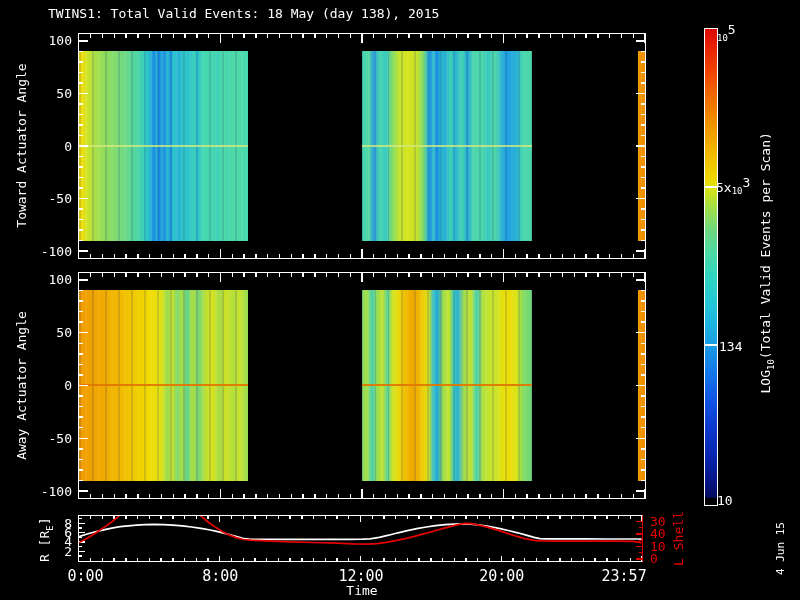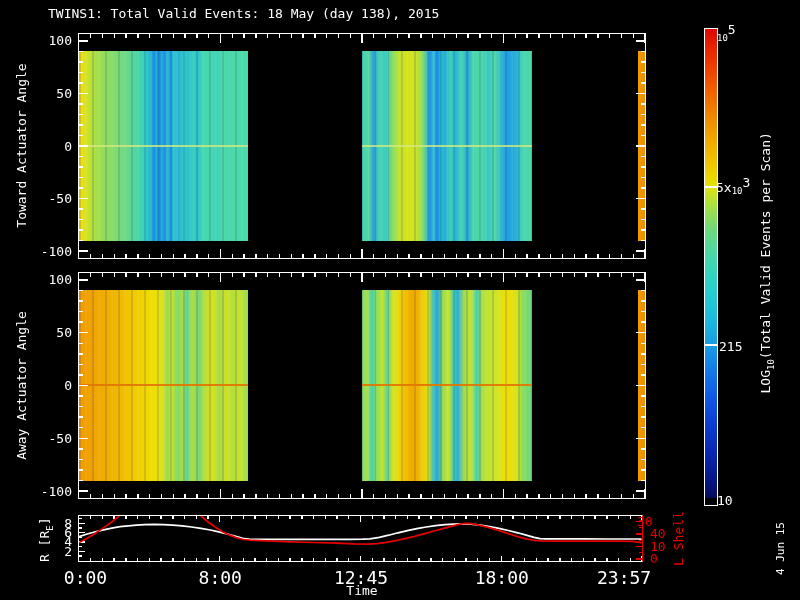--- a/index.html
+++ b/index.html
@@ -11,21 +11,21 @@
   .tick{position:absolute;background:#fff;}
   .tick.red{background:#e60000;}
   .hblock{position:absolute;}
   .stripes{position:absolute;left:0;top:0;right:0;bottom:0;
     background:repeating-linear-gradient(90deg, rgba(0,0,130,0.13) 0px 1.5px, rgba(0,0,0,0) 1.5px 6px,
     rgba(255,255,255,0.06) 6px 7.5px, rgba(0,0,0,0) 7.5px 13px);}
   .zline{position:absolute;left:0;right:0;height:2px;}
   .vlab{position:absolute;transform:rotate(-90deg);text-align:center;white-space:nowrap;font-size:13px;}
   .ylab{position:absolute;width:44px;text-align:right;font-size:13px;line-height:15px;}
   .ylab.red{color:#e60000;text-align:left;}
-  .xlab{position:absolute;width:64px;text-align:center;font-size:18px;}
+  .xlab{position:absolute;width:64px;text-align:center;font-size:15px;}
   #title-main{left:48px;top:6px;}
   #title-note{left:455px;top:6px;color:#e60000;}
   #lab-toward{width:200px;left:-79px;top:138px;}
   #lab-away{width:200px;left:-79px;top:378px;}
   #lab-r{width:70px;left:11px;top:531px;}
   #lab-lshell{width:90px;left:633px;top:531px;color:#e60000;}
   #lab-cb{width:420px;left:557px;top:254px;}
   #datestamp{width:120px;left:720px;top:542px;font-size:11px;}
   #colorbar{position:absolute;left:704px;top:28px;width:14px;height:478px;
             border:1.5px solid #fff;box-sizing:border-box;}
@@ -473,40 +473,40 @@
       </svg>
     </div>
 
   <div id="colorbar">
     <div id="cb-grad" style="background: linear-gradient(rgb(220, 8, 0) 0%, rgb(232, 36, 0) 4%, rgb(240, 68, 0) 9%, rgb(240, 104, 0) 14%, rgb(240, 140, 0) 19%, rgb(240, 172, 0) 24%, rgb(240, 196, 0) 28%, rgb(236, 216, 0) 31.5%, rgb(216, 228, 20) 33.5%, rgb(168, 224, 64) 37%, rgb(112, 216, 124) 42%, rgb(76, 216, 164) 47%, rgb(48, 212, 192) 52%, rgb(36, 200, 212) 57%, rgb(28, 180, 224) 62%, rgb(24, 156, 228) 66.5%, rgb(20, 120, 232) 72%, rgb(16, 84, 228) 78%, rgb(12, 56, 204) 84%, rgb(8, 36, 172) 90%, rgb(6, 20, 132) 95%, rgb(4, 12, 92) 98.4%, rgb(0, 0, 0) 98.6%, rgb(0, 0, 0) 100%);"></div>
   <div class="cbdash" style="top: 157.175px;"></div>
       <div class="cbdash" style="top: 314.875px;"></div>
     </div>
   <div class="cblab" id="cb-top"><span class="cbbase">10</span><span class="cbexp">5</span></div>
   <div class="cblab" id="cb-5e3"><span>5x</span><span class="cbbase">10</span><span class="cbexp">3</span></div>
-  <div class="cblab" id="cb-215">215</div>
+  <div class="cblab" id="cb-215">134</div>
   <div class="cblab" id="cb-10">10</div>
 
   <div class="abs" id="xlabel-time">Time (UT)</div>
 <div class="ylab" style="left: 28px; top: 33.3357px;">100</div>
     <div class="ylab" style="left: 28px; top: 85.9178px;">50</div>
     <div class="ylab" style="left: 28px; top: 138.5px;">0</div>
     <div class="ylab" style="left: 28px; top: 191.082px;">-50</div>
     <div class="ylab" style="left: 28px; top: 243.664px;">-100</div>
     <div class="ylab" style="left: 28px; top: 272.366px;">100</div>
     <div class="ylab" style="left: 28px; top: 325.183px;">50</div>
     <div class="ylab" style="left: 28px; top: 378px;">0</div>
     <div class="ylab" style="left: 28px; top: 430.817px;">-50</div>
     <div class="ylab" style="left: 28px; top: 483.634px;">-100</div>
     <div class="ylab" style="left: 28px; top: 515.719px;">8</div>
     <div class="ylab" style="left: 28px; top: 525.094px;">6</div>
     <div class="ylab" style="left: 28px; top: 534.469px;">4</div>
     <div class="ylab" style="left: 28px; top: 543.844px;">2</div>
-    <div class="ylab red" style="left: 637px; width: 30px; top: 513.875px;">30</div>
+    <div class="ylab red" style="left: 650px; width: 30px; top: 513.875px;">30</div>
     <div class="ylab red" style="left: 650px; width: 30px; top: 526.375px;">40</div>
     <div class="ylab red" style="left: 650px; width: 30px; top: 538.875px;">10</div>
     <div class="ylab red" style="left: 650px; width: 30px; top: 551.375px;">0</div>
     <div class="xlab" style="left: 53.5px; top: 567px;">0:00</div>
     <div class="xlab" style="left: 188.25px; top: 567px;">8:00</div>
-    <div class="xlab" style="left: 329px; top: 567px;">12:45</div>
-    <div class="xlab" style="left: 469.75px; top: 567px;">18:00</div>
+    <div class="xlab" style="left: 329px; top: 567px;">12:00</div>
+    <div class="xlab" style="left: 469.75px; top: 567px;">20:00</div>
     <div class="xlab" style="left: 592.101px; top: 567px;">23:57</div>
   </div>
 
 </body></html>

